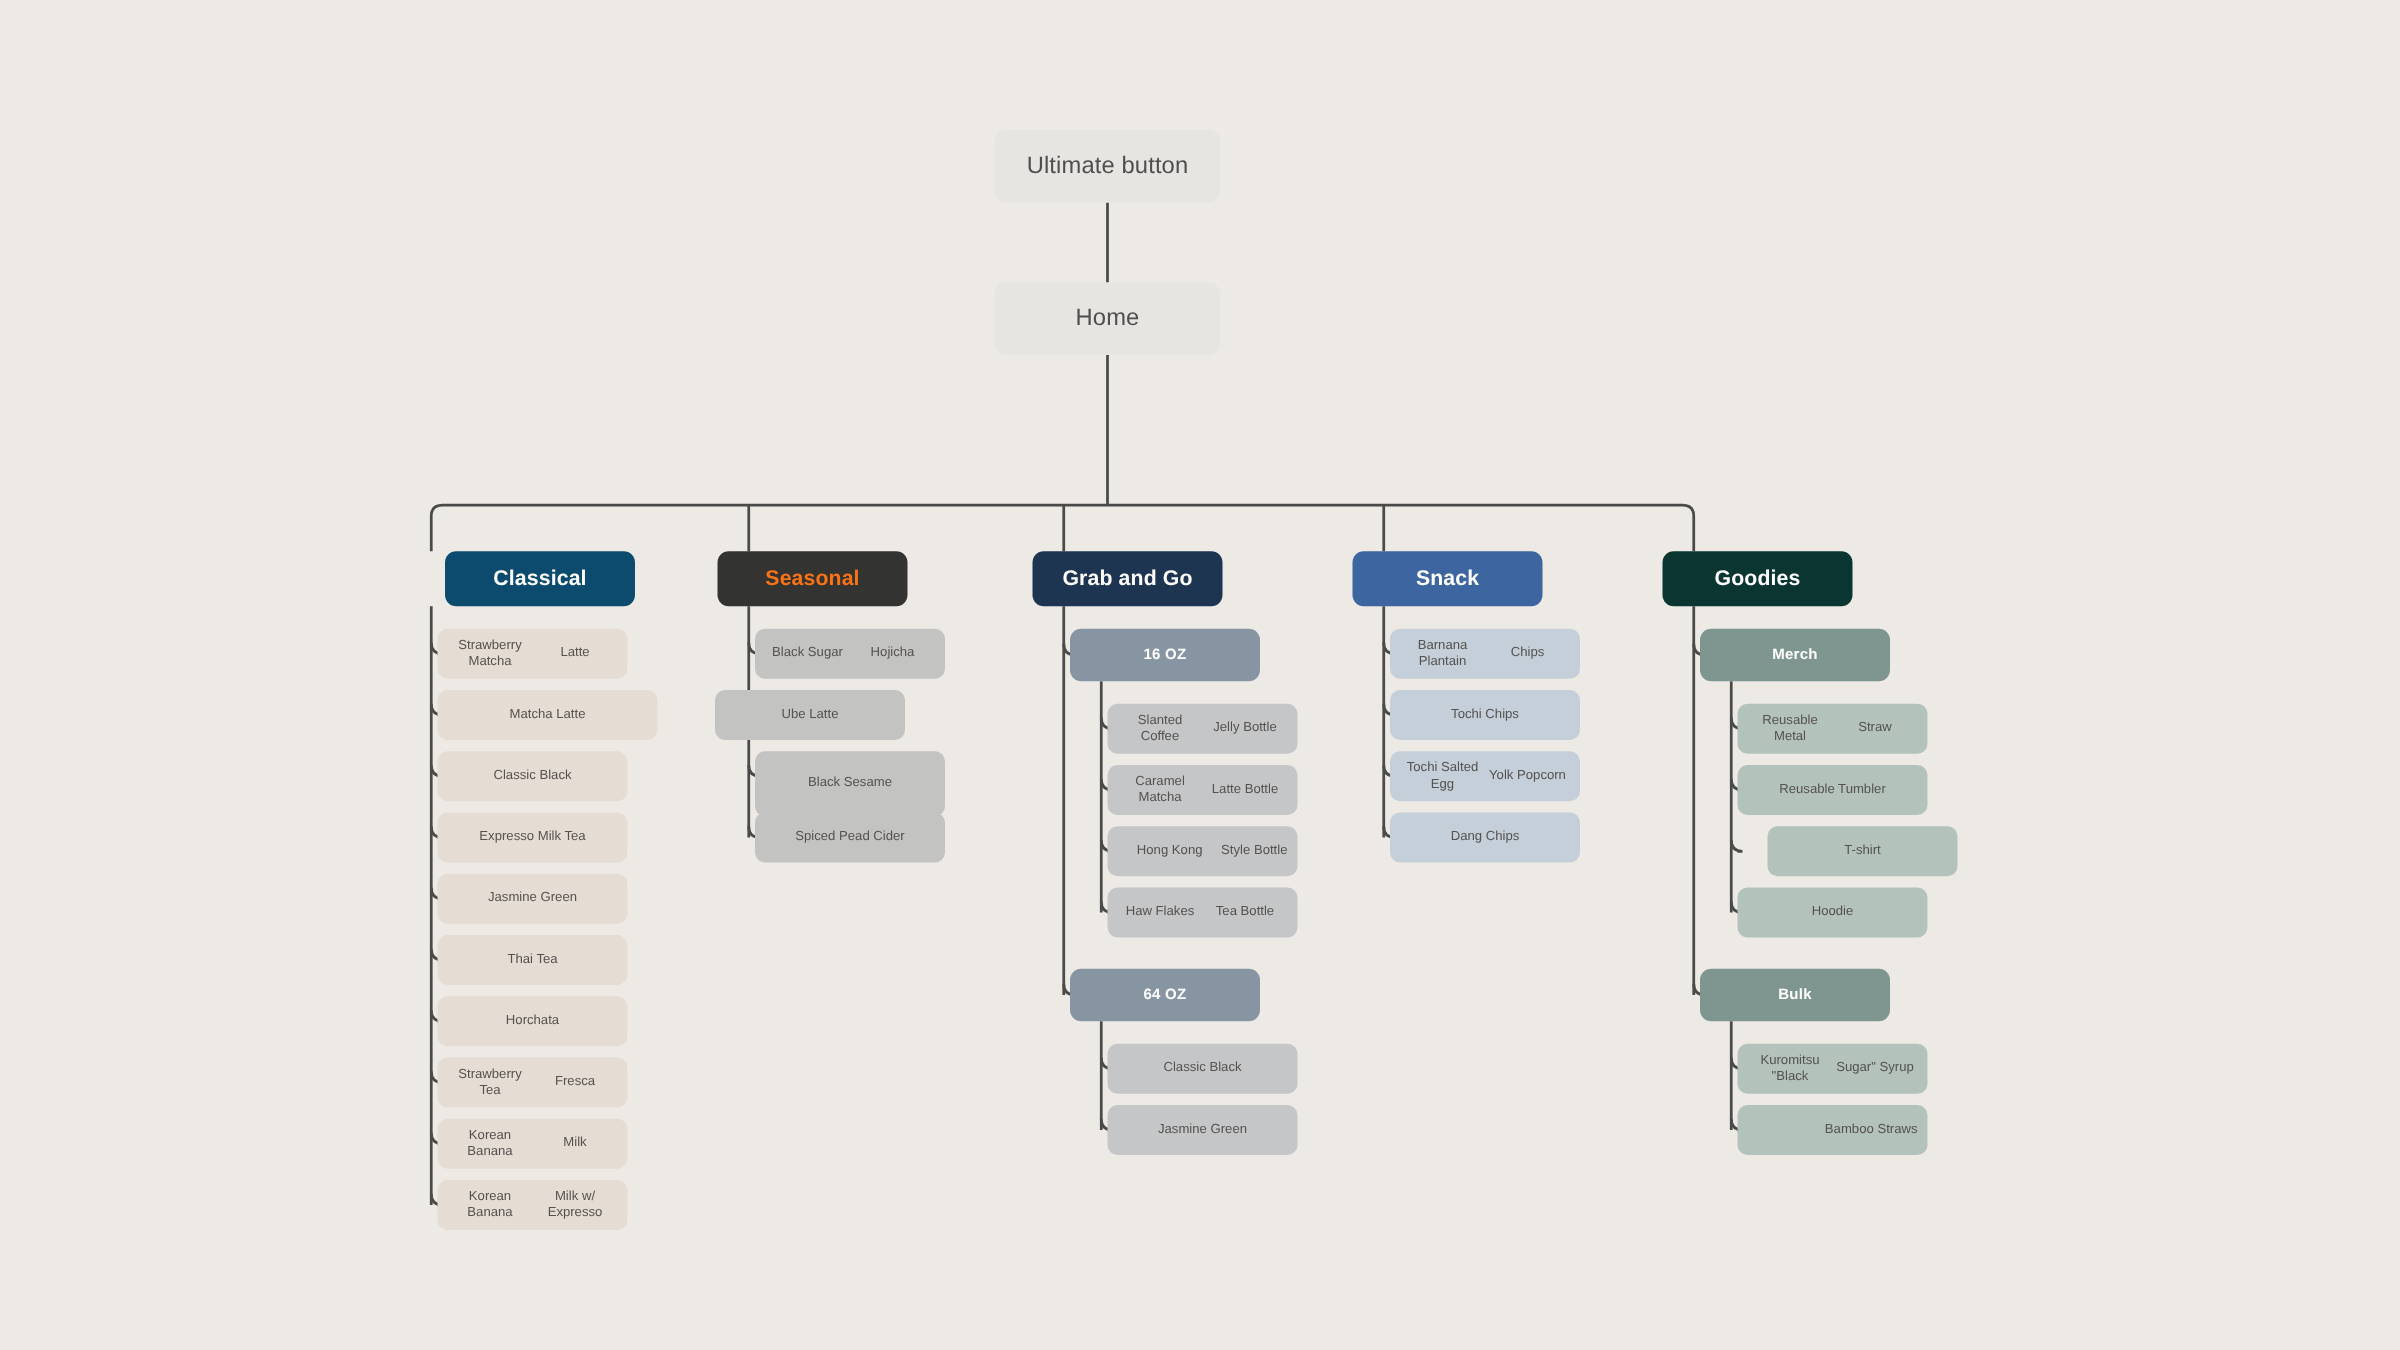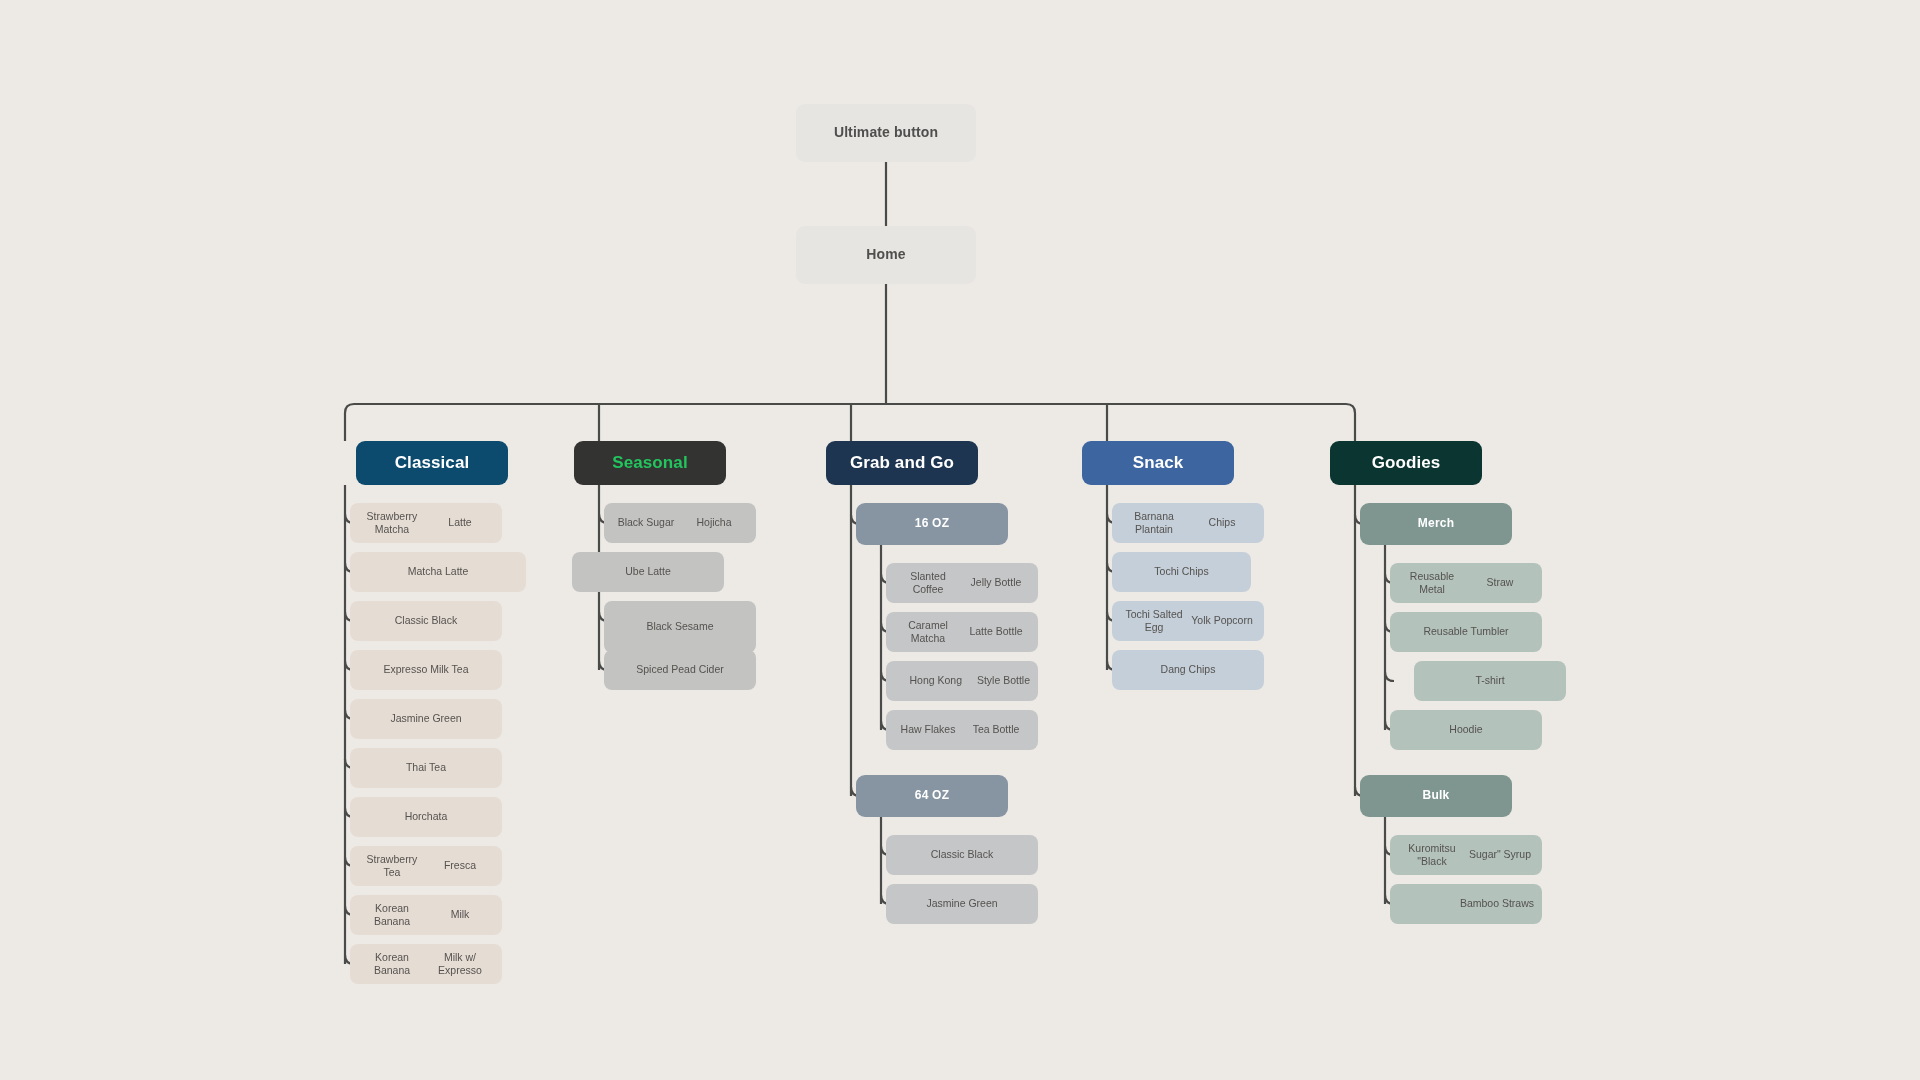--- a/index.html
+++ b/index.html
@@ -51,22 +51,22 @@
     line-height: 1.28;
   }
 
   
   .root-node {
     width: 180px;
     height: 58px;
     background: #e7e5e2;
     border-radius: 9px;
     color: #4f4f4d;
-    font-size: 14px;
-    font-weight: 700;
+    font-size: 19px;
+    font-weight: 400;
     letter-spacing: .1px;
   }
 
   
   .cat-node {
     width: 152px;
     height: 44px;
     color: #ffffff;
     font-size: 17px;
     font-weight: 700;
@@ -189,21 +189,21 @@
         <span>Fresca</span>
       </div>
       <div class="node leaf-node" style="left: 350px; top: 895px; width: 152px; height: 40px; background: rgb(229, 220, 212); color: rgb(85, 82, 79);">
         <span>Korean Banana</span>
         <span>Milk</span>
       </div>
       <div class="node leaf-node" style="left: 350px; top: 944px; width: 152px; height: 40px; background: rgb(229, 220, 212); color: rgb(85, 82, 79);">
         <span>Korean Banana</span>
         <span>Milk w/ Expresso</span>
       </div>
-      <div class="node cat-node" style="left: 574px; top: 441px; width: 152px; height: 44px; background: rgb(51, 51, 49); color: #22c55e;">
+      <div class="node cat-node" style="left: 574px; top: 441px; width: 152px; height: 44px; background: rgb(51, 51, 49); color: #f97316;">
         <span>Seasonal</span>
       </div>
       <div class="node leaf-node" style="left: 604px; top: 503px; width: 152px; height: 40px; background: rgb(195, 195, 193); color: rgb(85, 82, 79);">
         <span>Black Sugar</span>
         <span>Hojicha</span>
       </div>
       <div class="node leaf-node" style="left: 572px; top: 552px; width: 152px; height: 40px; background: rgb(195, 195, 193); color: rgb(85, 82, 79);">
         <span>Ube Latte</span>
       </div>
       <div class="node leaf-node" style="left: 604px; top: 601px; width: 152px; height: 52px; background: rgb(195, 195, 193); color: rgb(85, 82, 79);">
@@ -243,21 +243,21 @@
       <div class="node leaf-node" style="left: 886px; top: 884px; width: 152px; height: 40px; background: rgb(196, 198, 199); color: rgb(85, 82, 79);">
         <span>Jasmine Green</span>
       </div>
       <div class="node cat-node" style="left: 1082px; top: 441px; width: 152px; height: 44px; background: rgb(61, 101, 159); color: rgb(255, 255, 255);">
         <span>Snack</span>
       </div>
       <div class="node leaf-node" style="left: 1112px; top: 503px; width: 152px; height: 40px; background: rgb(197, 207, 217); color: rgb(85, 82, 79);">
         <span>Barnana Plantain</span>
         <span>Chips</span>
       </div>
-      <div class="node leaf-node" style="left: 1112px; top: 552px; width: 139px; height: 40px; background: rgb(197, 207, 217); color: rgb(85, 82, 79);">
+      <div class="node leaf-node" style="left: 1112px; top: 552px; width: 152px; height: 40px; background: rgb(197, 207, 217); color: rgb(85, 82, 79);">
         <span>Tochi Chips</span>
       </div>
       <div class="node leaf-node" style="left: 1112px; top: 601px; width: 152px; height: 40px; background: rgb(197, 207, 217); color: rgb(85, 82, 79);">
         <span>Tochi Salted Egg</span>
         <span>Yolk Popcorn</span>
       </div>
       <div class="node leaf-node" style="left: 1112px; top: 650px; width: 152px; height: 40px; background: rgb(197, 207, 217); color: rgb(85, 82, 79);">
         <span>Dang Chips</span>
       </div>
       <div class="node cat-node" style="left: 1330px; top: 441px; width: 152px; height: 44px; background: rgb(11, 53, 48); color: rgb(255, 255, 255);">

